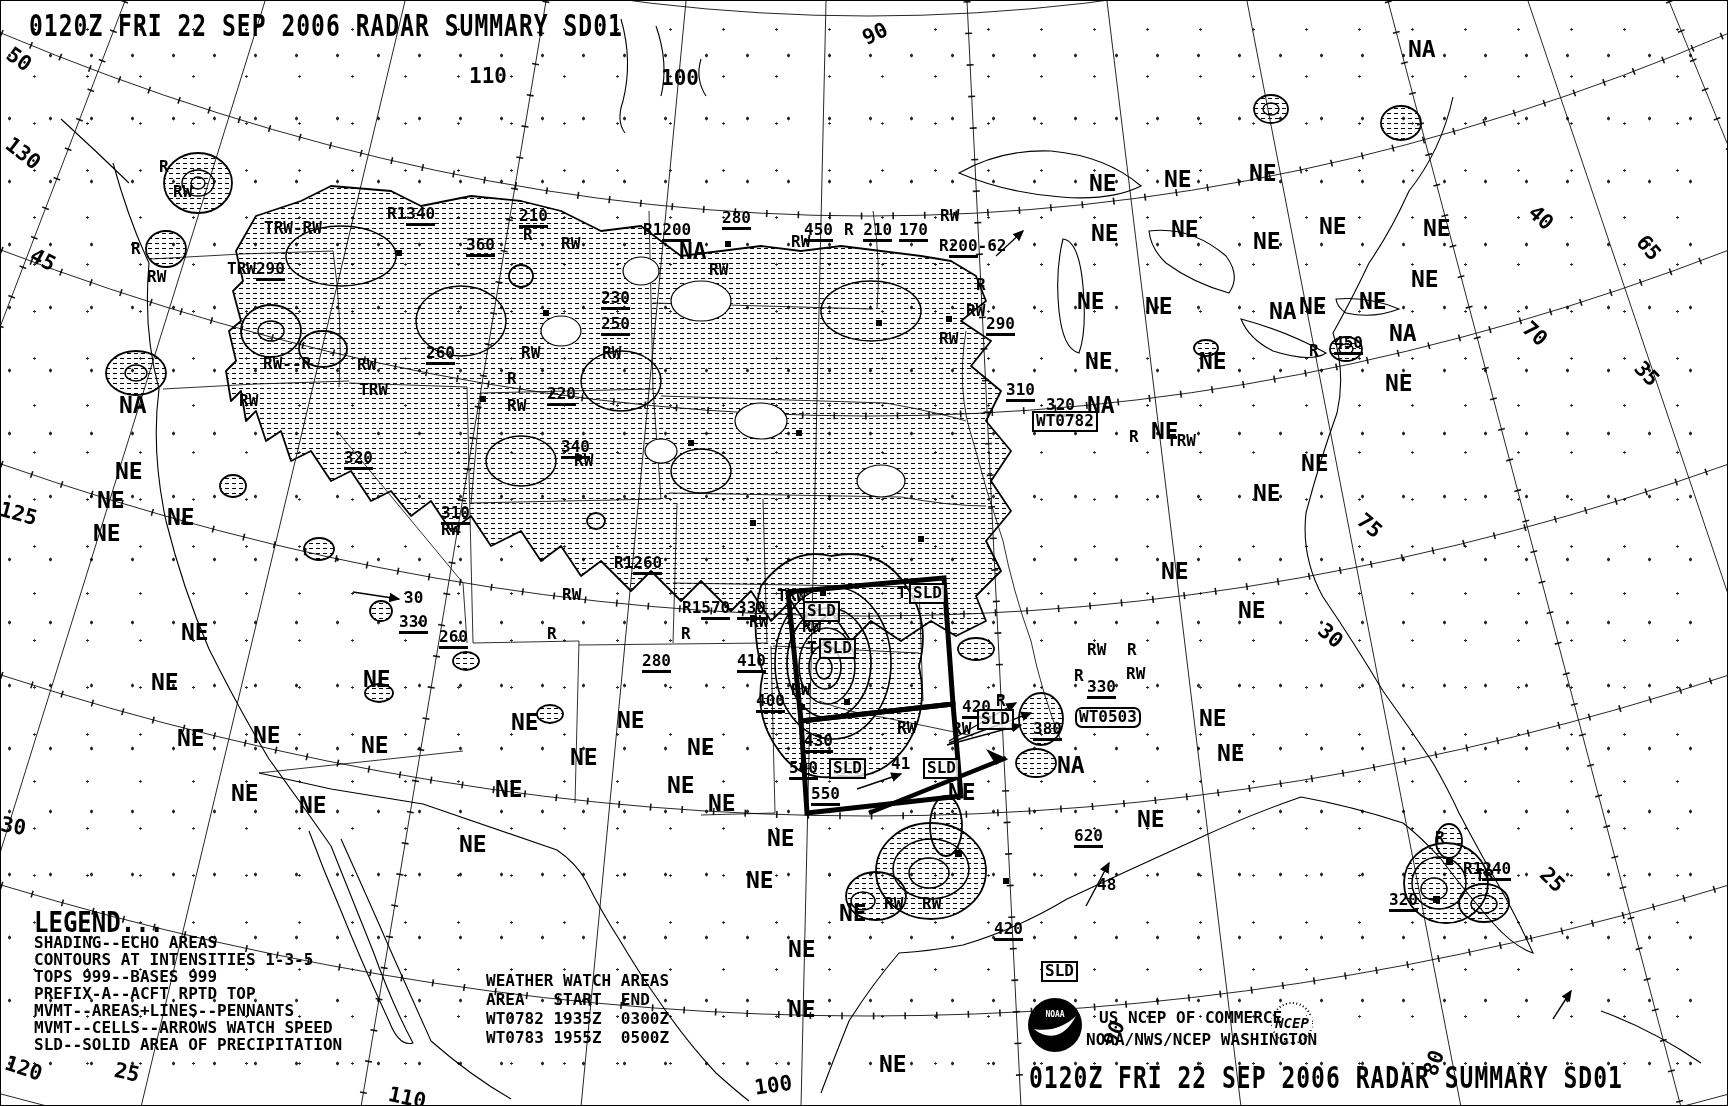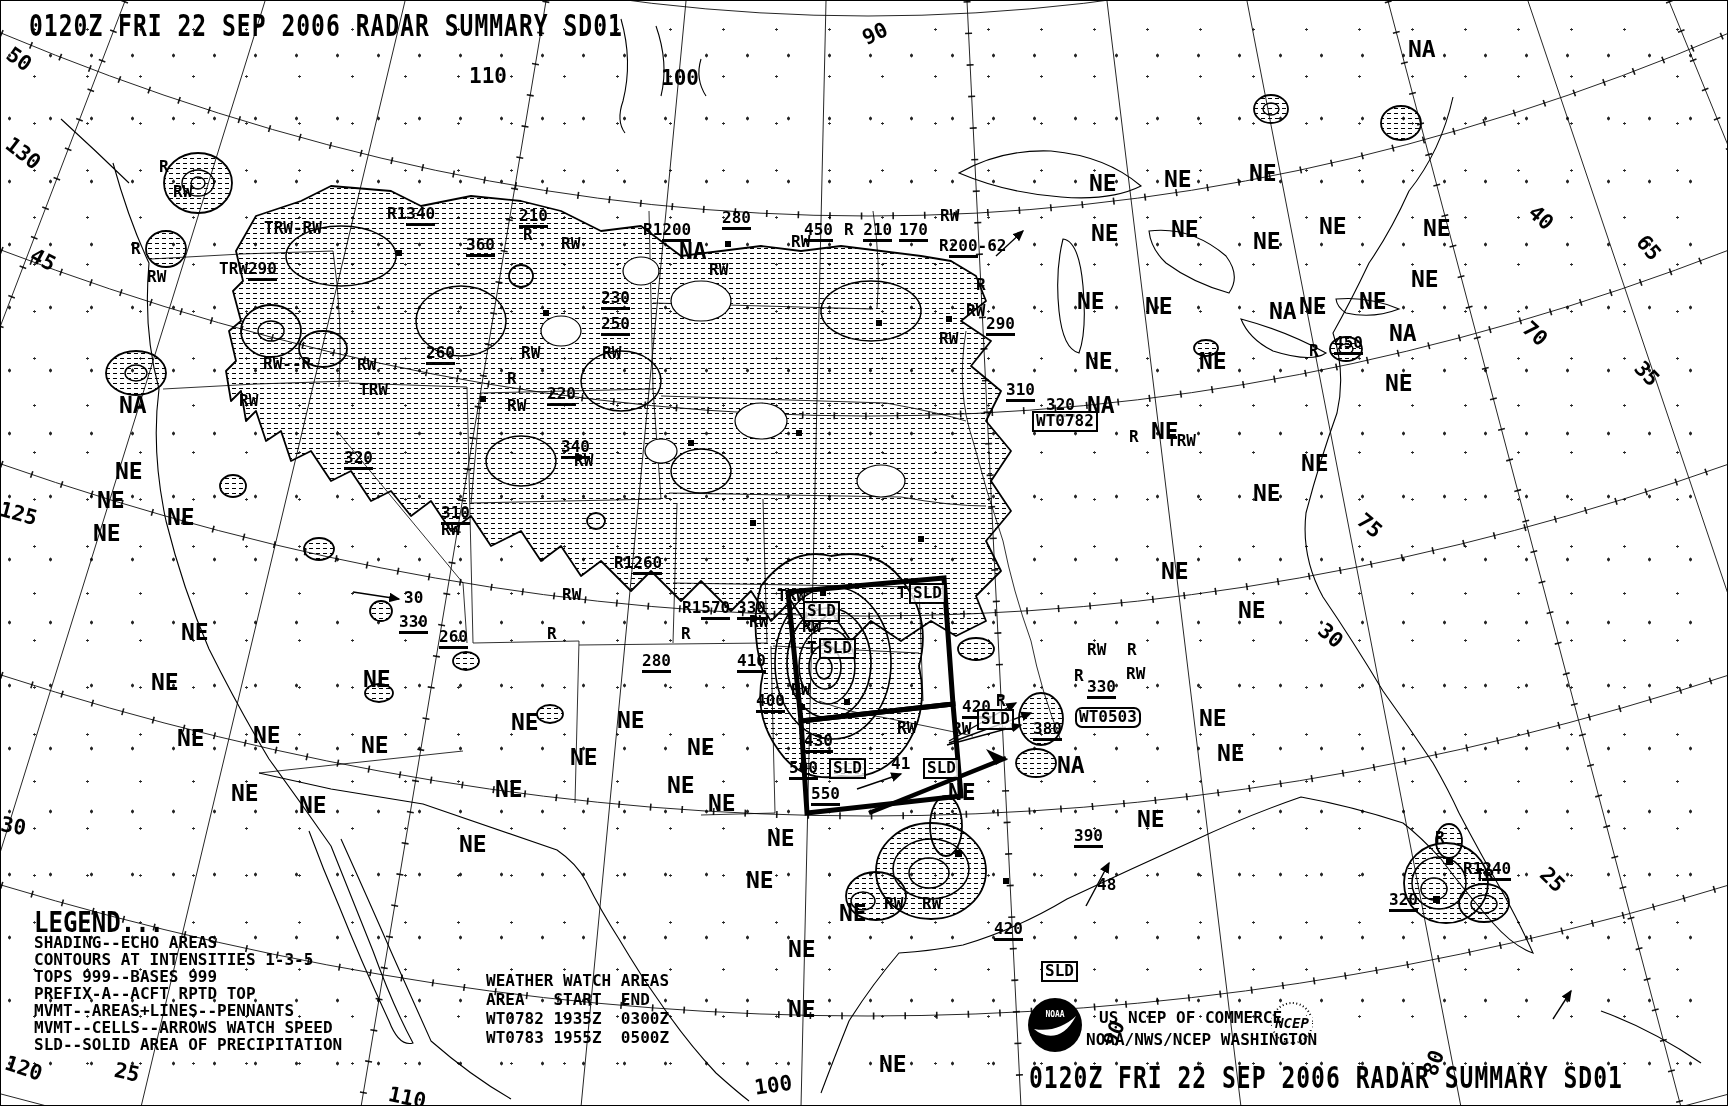--- a/index.html
+++ b/index.html
@@ -284,21 +284,21 @@
       <span class="lbl" style="left: 1648px; top: 230px; font-size: 21px; transform: rotate(50deg);"><span>65</span></span>
       <span class="lbl" style="left: 1532px; top: 316px; font-size: 21px; transform: rotate(42deg);"><span>70</span></span>
       <span class="lbl" style="left: 1645px; top: 356px; font-size: 21px; transform: rotate(46deg);"><span>35</span></span>
       <span class="lbl" style="left: 1366px; top: 508px; font-size: 21px; transform: rotate(40deg);"><span>75</span></span>
       <span class="lbl" style="left: 1327px; top: 618px; font-size: 21px; transform: rotate(40deg);"><span>30</span></span>
       <span class="lbl" style="left: 1550px; top: 862px; font-size: 21px; transform: rotate(44deg);"><span>25</span></span>
       <span class="lbl" style="left: 158px; top: 158px;"><span>R</span></span>
       <span class="lbl" style="left: 172px; top: 183px;"><span>RW</span></span>
       <span class="lbl" style="left: 130px; top: 240px;"><span>R</span></span>
       <span class="lbl" style="left: 146px; top: 268px;"><span>RW</span></span>
-      <span class="lbl" style="left: 218px; top: 260px;"><span>TRW</span><span class="un">290</span></span>
+      <span class="lbl" style="left: 226px; top: 260px;"><span>TRW</span><span class="un">290</span></span>
       <span class="lbl" style="left: 238px; top: 392px;"><span>RW</span></span>
       <span class="lbl" style="left: 263px; top: 219px;"><span>TRW-RW</span></span>
       <span class="lbl" style="left: 386px; top: 205px;"><span>R1</span><span class="un">340</span></span>
       <span class="lbl" style="left: 518px; top: 207px;"><span class="un">210</span></span>
       <span class="lbl" style="left: 522px; top: 226px;"><span>R</span></span>
       <span class="lbl" style="left: 465px; top: 236px;"><span class="un">360</span></span>
       <span class="lbl" style="left: 560px; top: 235px;"><span>RW</span></span>
       <span class="lbl" style="left: 642px; top: 221px;"><span>R1</span><span class="un">200</span></span>
       <span class="lbl" style="left: 721px; top: 209px;"><span class="un">280</span></span>
       <span class="lbl" style="left: 678px; top: 238px; font-size: 23px;"><span>NA</span></span>
@@ -372,21 +372,21 @@
       <span class="lbl" style="left: 1073px; top: 667px;"><span>R</span></span>
       <span class="lbl" style="left: 1005px; top: 381px;"><span class="un">310</span></span>
       <span class="lbl" style="left: 1045px; top: 396px;"><span class="un">320</span></span>
       <span class="lbl" style="left: 1086px; top: 392px; font-size: 23px;"><span>NA</span></span>
       <span class="lbl bx" style="left: 1031px; top: 410px;"><span>WT0782</span></span>
       <span class="lbl" style="left: 1128px; top: 428px;"><span>R</span></span>
       <span class="lbl" style="left: 1166px; top: 432px;"><span>TRW</span></span>
       <span class="lbl" style="left: 1333px; top: 334px;"><span class="un">450</span></span>
       <span class="lbl" style="left: 1308px; top: 342px;"><span>R</span></span>
       <span class="lbl" style="left: 1136px; top: 806px; font-size: 23px;"><span>NE</span></span>
-      <span class="lbl" style="left: 1073px; top: 827px;"><span class="un">390</span></span>
+      <span class="lbl" style="left: 1073px; top: 827px;"><span class="un">620</span></span>
       <span class="lbl" style="left: 1096px; top: 864px; margin-top: 12px;"><span>48</span></span>
       <span class="lbl" style="left: 883px; top: 895px;"><span>RW</span></span>
       <span class="lbl" style="left: 921px; top: 895px;"><span>RW</span></span>
       <span class="lbl" style="left: 993px; top: 920px;"><span class="un">420</span></span>
       <span class="lbl bx" style="left: 1040px; top: 960px;"><span>SLD</span></span>
       <span class="lbl" style="left: 1434px; top: 829px;"><span>R</span></span>
       <span class="lbl" style="left: 1462px; top: 860px;"><span>R1</span><span class="un">240</span></span>
       <span class="lbl" style="left: 1474px; top: 867px;"><span>TR</span></span>
       <span class="lbl" style="left: 1388px; top: 891px;"><span class="un">320</span></span>
       <span class="lbl" style="left: 118px; top: 392px; font-size: 23px;"><span>NA</span></span>

